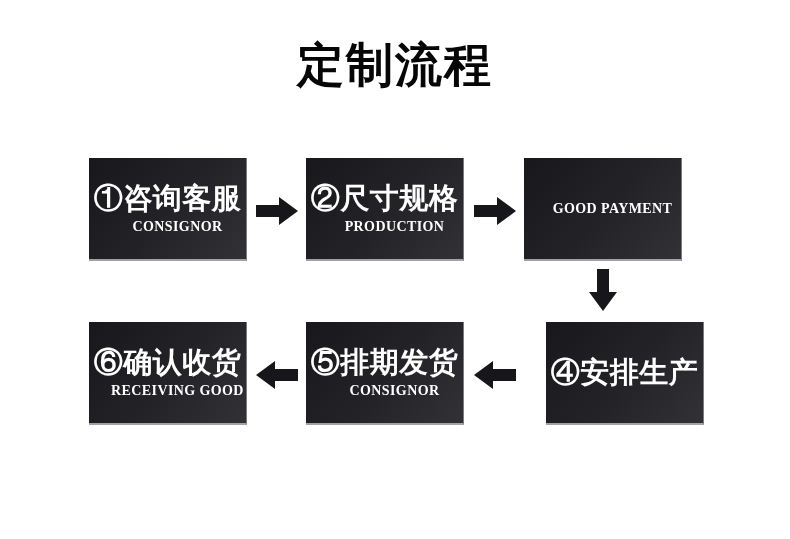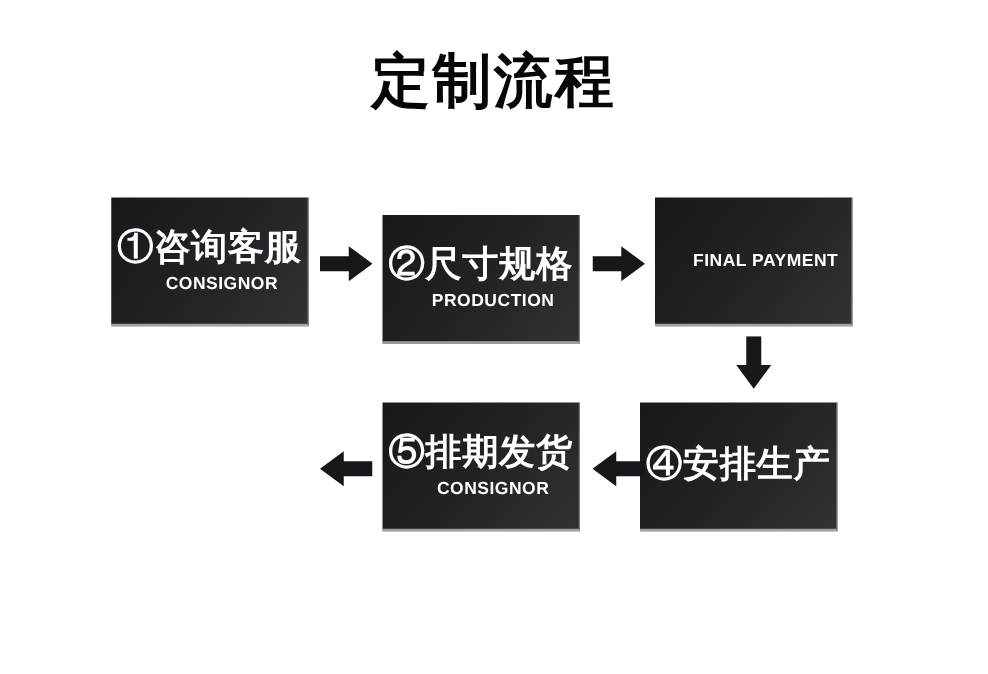--- a/index.html
+++ b/index.html
@@ -1,40 +1,40 @@
 <!DOCTYPE html>
 <html><head>
 <meta charset="utf-8">
 <style>
   html,body{margin:0;padding:0;background:#ffffff;}
   .canvas{
     position:relative;width:790px;height:539px;background:#ffffff;
-    font-family:Liberation Sans, sans-serif;overflow:hidden;
+    font-family:Liberation Serif, serif;overflow:hidden;
   }
   .title{
     position:absolute;left:0;top:34px;width:100%;text-align:center;
     font-size:47px;font-weight:900;color:#060606;letter-spacing:2px;
   }
   .step{
     position:absolute;width:158px;height:103px;box-sizing:border-box;
     display:flex;flex-direction:column;align-items:center;justify-content:center;gap:4px;
     background:linear-gradient(130deg,#18181c 0%,#232327 52%,#313136 100%);
     border-right:1px solid rgba(200,200,200,.55);
     border-bottom:2px solid rgba(195,195,195,.8);
   }
   .zh{
     color:#ffffff;font-size:29px;font-weight:700;letter-spacing:.5px;
     white-space:nowrap;line-height:1.15;
   }
   .en{
     color:#ffffff;font-size:14px;font-weight:700;letter-spacing:.4px;
     white-space:nowrap;padding-left:20px;line-height:1.1;
   }
-  .s1{left:89px;top:158px}.s2{left:306px;top:172px}.s3{left:524px;top:158px}
-  .s4{left:512px;top:322px}.s5{left:306px;top:322px}.s6{left:89px;top:322px}
+  .s1{left:89px;top:158px}.s2{left:306px;top:158px}.s3{left:524px;top:158px}
+  .s4{left:546px;top:322px}.s5{left:306px;top:322px}.s6{left:89px;top:322px}
   .arrow{position:absolute;line-height:0;}
   .arrow svg{display:block;}
   .a1{left:256px;top:195px}.a2{left:474px;top:195px}
   .ad{left:587px;top:269px}
   .a3{left:474px;top:359px}.a4{left:256px;top:359px}
 </style>
 </head>
 <body>
 
 <div class="canvas">
@@ -57,21 +57,21 @@
     <div class="en">PRODUCTION</div>
   </div>
 
   <div class="arrow a2">
     <svg width="42" height="32" viewBox="0 0 42 32">
         <path d="M0 10 H23 V2 L42 16 L23 30 V22 H0 Z" fill="#17171b"></path>
       </svg>
   </div>
 
   <div class="step s3">
-    <div class="en">FINAL PAYMENT</div>
+    <div class="en">GOOD PAYMENT</div>
   </div>
 
   <div class="arrow ad">
     <svg width="32" height="42" viewBox="0 0 32 42">
         <path d="M10 0 H22 V23 H30 L16 42 L2 23 H10 Z" fill="#17171b"></path>
       </svg>
   </div>
 
   <div class="step s4">
     <div class="zh">④安排生产</div>
@@ -87,14 +87,18 @@
     <div class="zh">⑤排期发货</div>
     <div class="en">CONSIGNOR</div>
   </div>
 
   <div class="arrow a4">
     <svg width="42" height="32" viewBox="0 0 42 32">
         <path d="M42 10 H19 V2 L0 16 L19 30 V22 H42 Z" fill="#17171b"></path>
       </svg>
   </div>
 
+  <div class="step s6">
+    <div class="zh">⑥确认收货</div>
+    <div class="en">RECEIVING GOOD</div>
+  </div>
 
 </div>
 
 </body></html>

